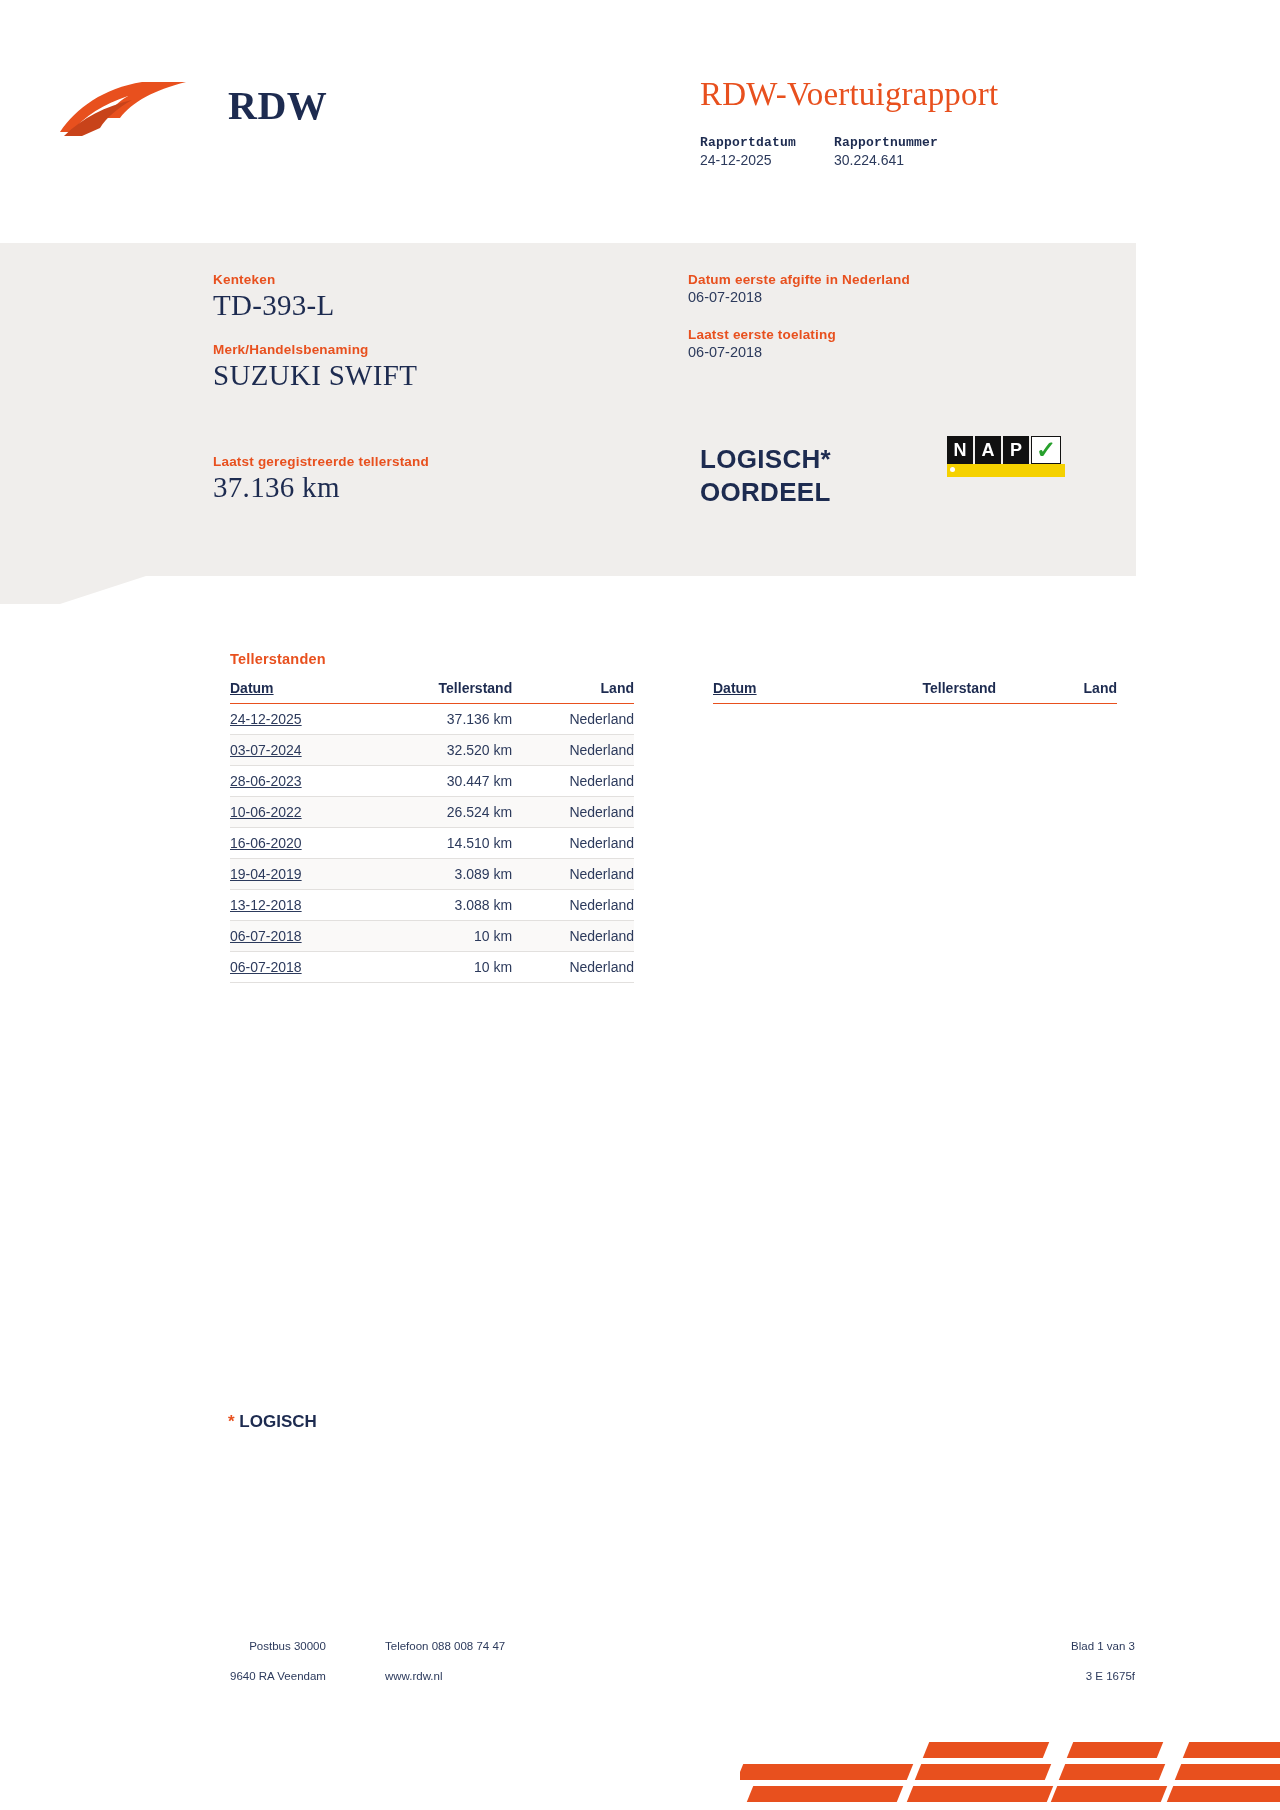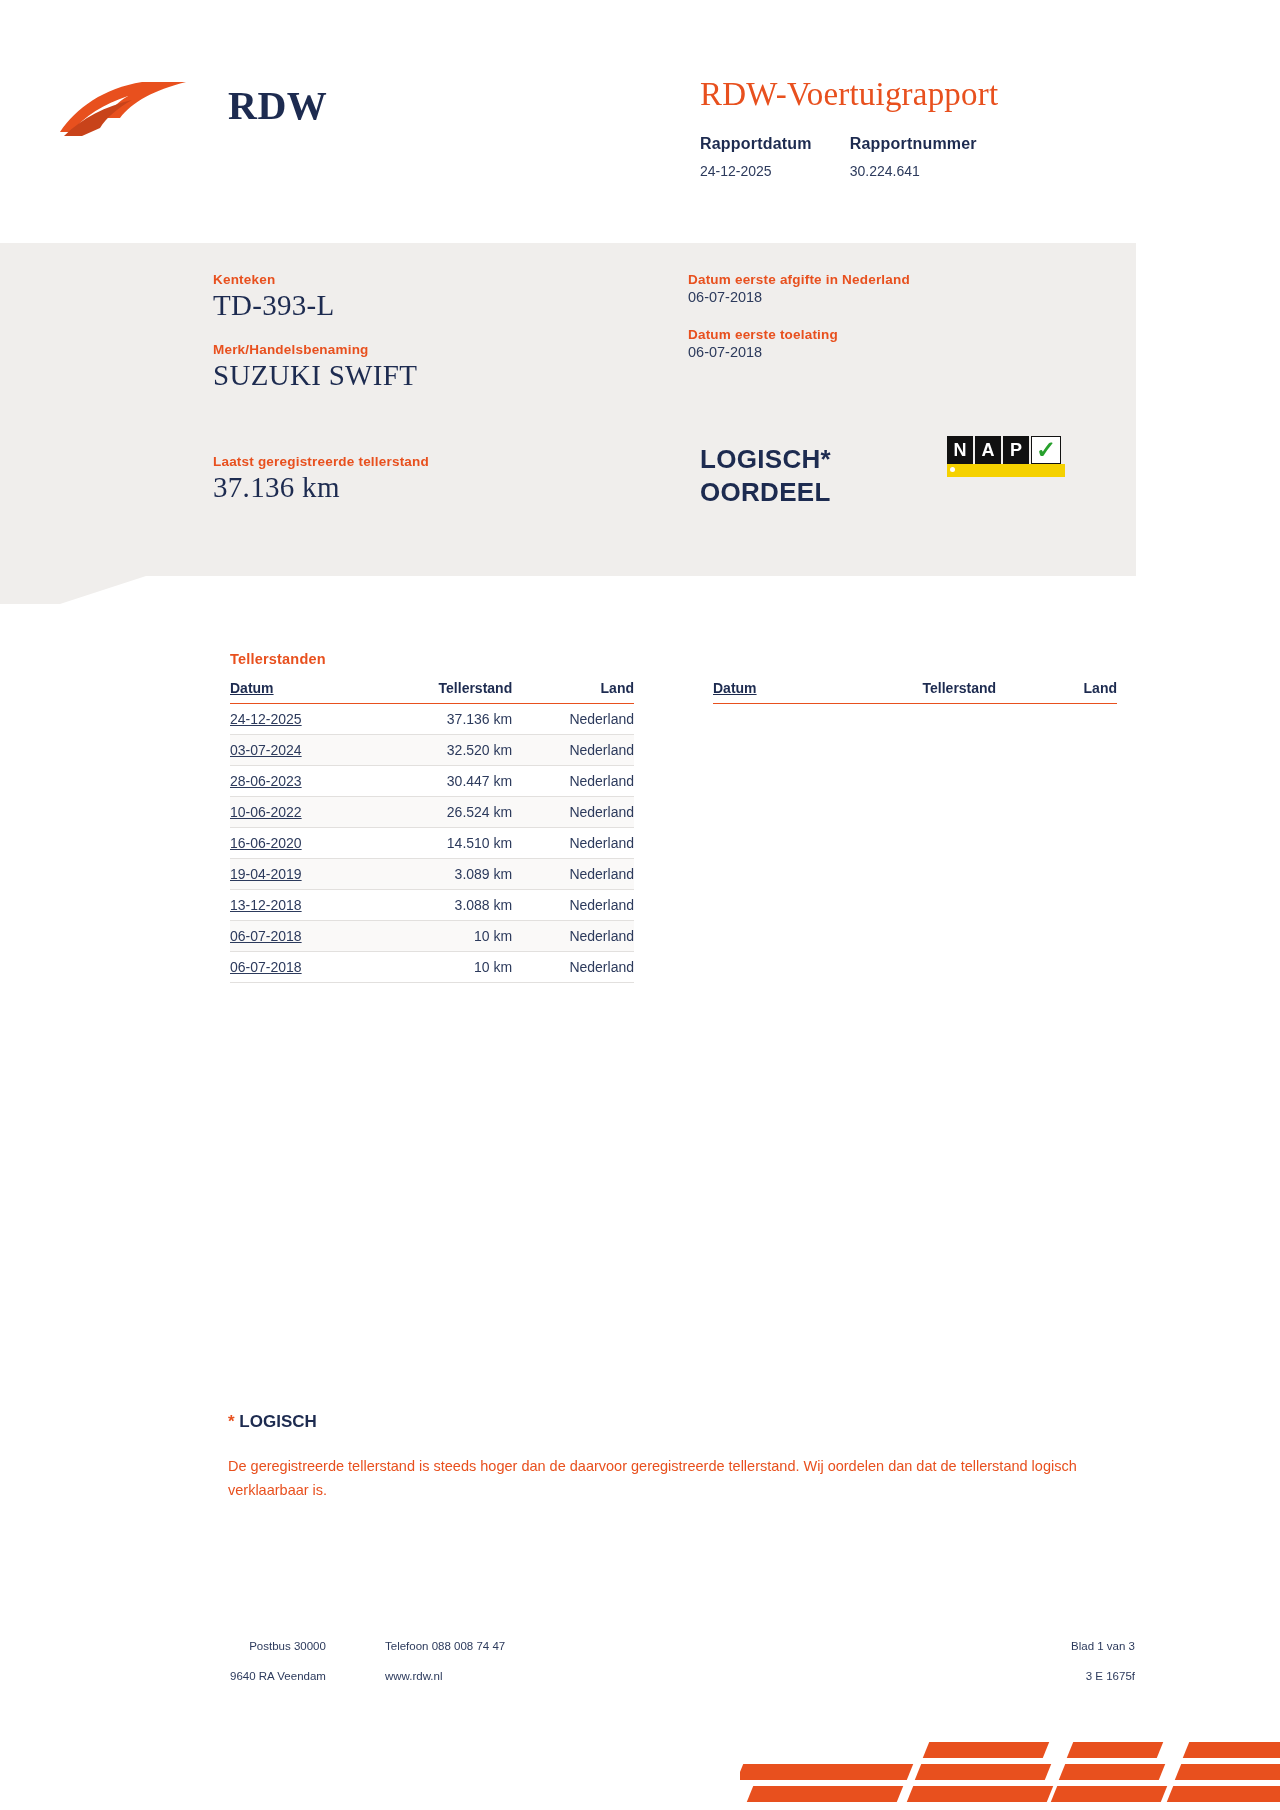--- a/index.html
+++ b/index.html
@@ -58,25 +58,26 @@
   .meta-row {
     position: absolute;
     left: 700px;
     top: 95px;
     display: flex;
   }
   .meta-block {
     margin-right: 38px;
   }
   .meta-label {
-    font-size: 16px;
+    font-size: 13px;
     font-weight: bold;
     color: #1d2b50;
     letter-spacing: 0.2px;
-    margin-bottom: 10px;
+    margin-bottom: 2px;
+    font-family: Liberation Mono, monospace;
   }
   .meta-value {
     font-size: 14px;
     color: #2c3a5c;
   }
 
   
   .band {
     position: absolute;
     left: 0;
@@ -311,21 +312,21 @@
     <div class="field-value-big">TD-393-L</div>
     <div class="field-label">Merk/Handelsbenaming</div>
     <div class="field-value-big">SUZUKI SWIFT</div>
     <div class="field-label odo-label">Laatst geregistreerde tellerstand</div>
     <div class="field-value-big">37.136 km</div>
   </div>
 
   <div class="band-right">
     <div class="field-label">Datum eerste afgifte in Nederland</div>
     <div class="field-value-small">06-07-2018</div>
-    <div class="field-label">Datum eerste toelating</div>
+    <div class="field-label">Laatst eerste toelating</div>
     <div class="field-value-small">06-07-2018</div>
   </div>
 
   <div class="verdict">
     <div>LOGISCH*</div>
     <div>OORDEEL</div>
   </div>
 
   <div class="nap-logo">
     <div class="nap-box" style="left:0;">N</div>
@@ -404,21 +405,20 @@
       </tr>
     </thead>
     <tbody></tbody>
   </table>
 
   <div class="note">
     <div class="note-title">
       <span class="star">*</span>
       <span>LOGISCH</span>
     </div>
-    <div class="note-body">De geregistreerde tellerstand is steeds hoger dan de daarvoor geregistreerde tellerstand. Wij oordelen dan dat de tellerstand logisch verklaarbaar is.</div>
   </div>
 
   <div class="footer">
     <div class="col-a">
       <div>Postbus 30000</div>
       <div class="row2">9640 RA Veendam</div>
     </div>
     <div class="col-b">
       <div>Telefoon 088 008 74 47</div>
       <div class="row2">www.rdw.nl</div>

